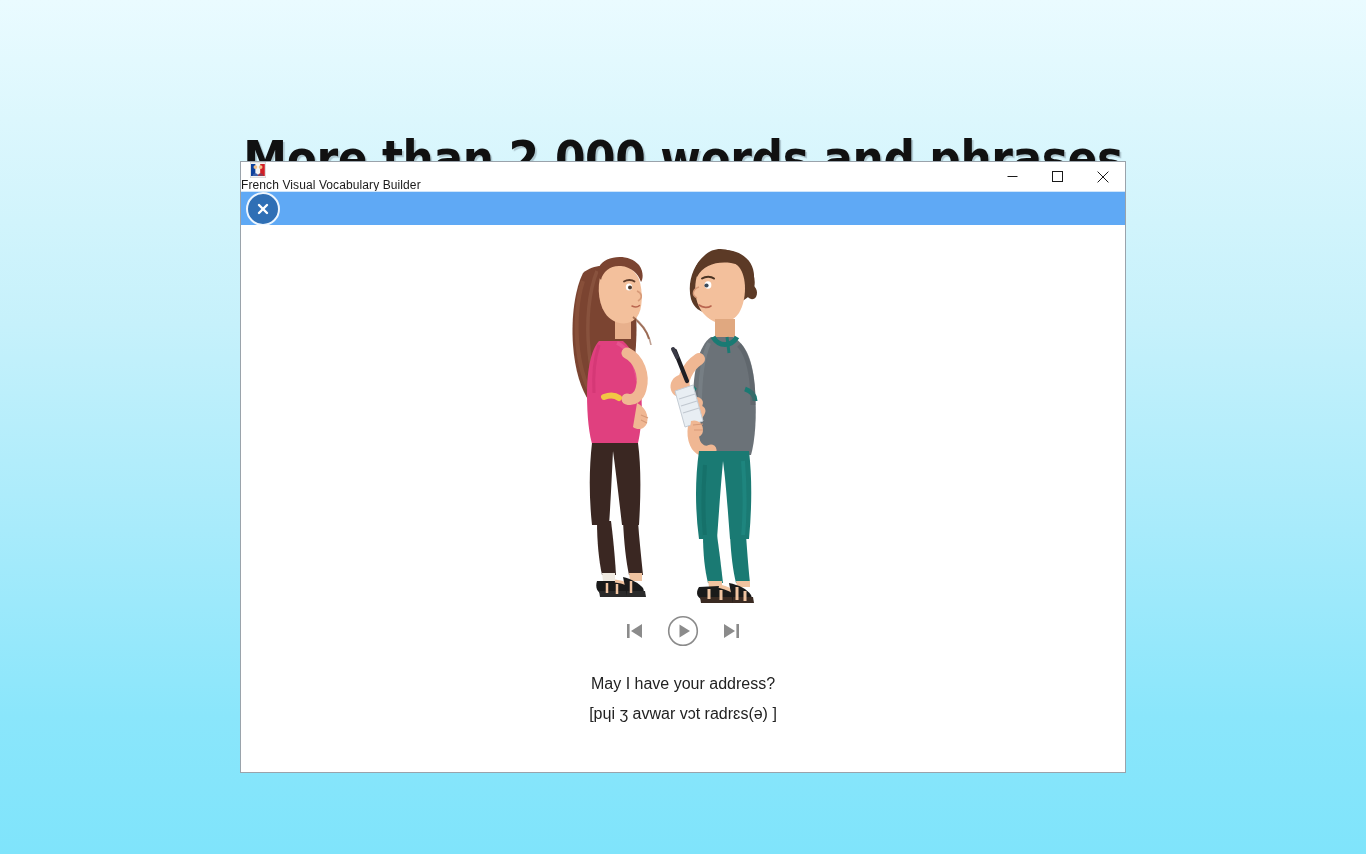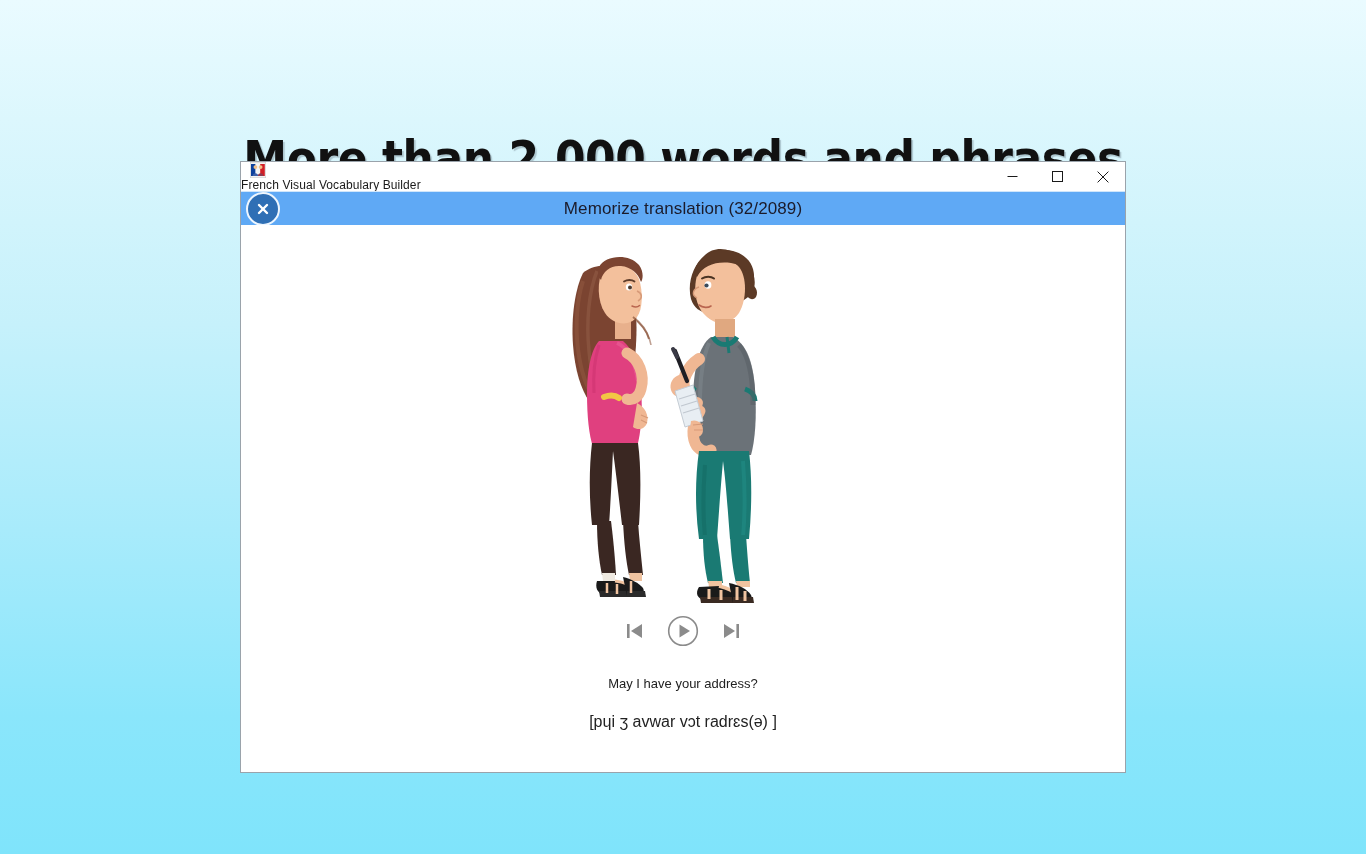--- a/index.html
+++ b/index.html
@@ -175,23 +175,23 @@
   .phrases {
     position: absolute;
     top: 448px;
     left: 0;
     width: 100%;
     text-align: center;
     color: #222222;
     font-family: "Liberation Sans", sans-serif;
   }
   .phrase-en {
-    font-size: 13px;
+    font-size: 16px;
     line-height: 22px;
-    margin-bottom: 16px;
+    margin-bottom: 8px;
     white-space: nowrap;
   }
   .phrase-fr {
     font-size: 17px;
     line-height: 22px;
     white-space: nowrap;
   }
   .phrase-ipa {
     font-size: 16px;
     line-height: 21px;
@@ -244,21 +244,20 @@
     </div>
   </div>
 
   <div class="app-header">
     <div class="close-circle">
       <svg width="16" height="16" viewBox="0 0 16 16">
         <line x1="4" y1="4" x2="12" y2="12" stroke="#ffffff" stroke-width="2.4" stroke-linecap="round"></line>
         <line x1="12" y1="4" x2="4" y2="12" stroke="#ffffff" stroke-width="2.4" stroke-linecap="round"></line>
       </svg>
     </div>
-    <div class="app-header-title">Memorize translation (32/2089)</div>
   </div>
 
   <div class="content">
 
     <div class="illustration">
       <svg width="260" height="382" viewBox="0 0 260 382">
 
         <g>
 
           <path d="M30 48 C22 64 18 92 20 120 C22 146 28 164 36 176 C44 186 56 188 66 182 C74 176 78 164 80 150 C84 120 86 86 78 62 C70 42 46 34 30 48 Z" fill="#7b4431"></path>

